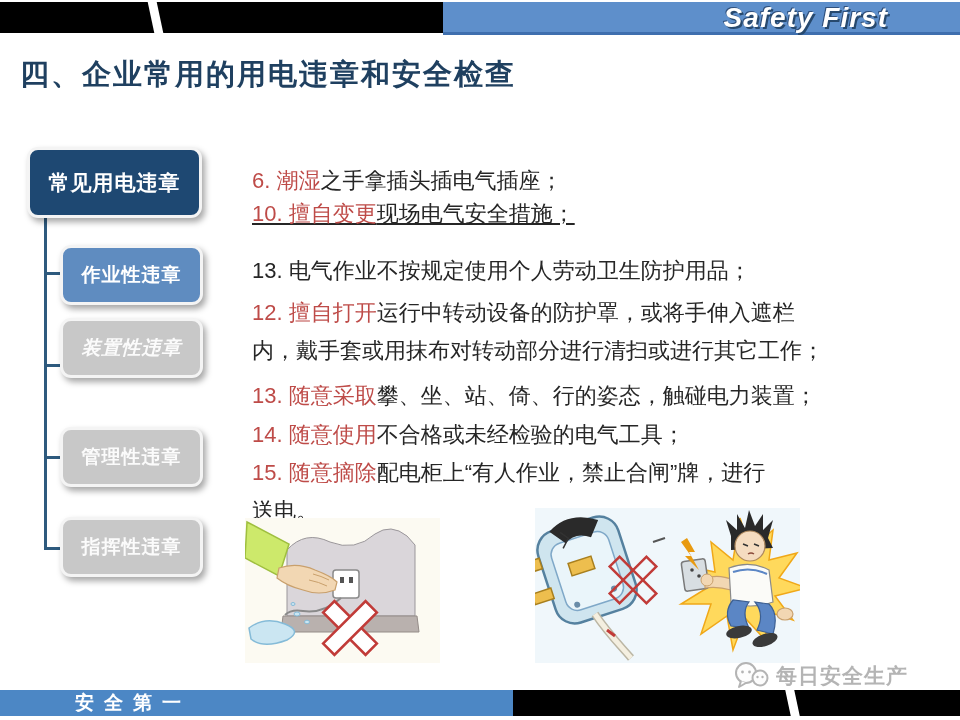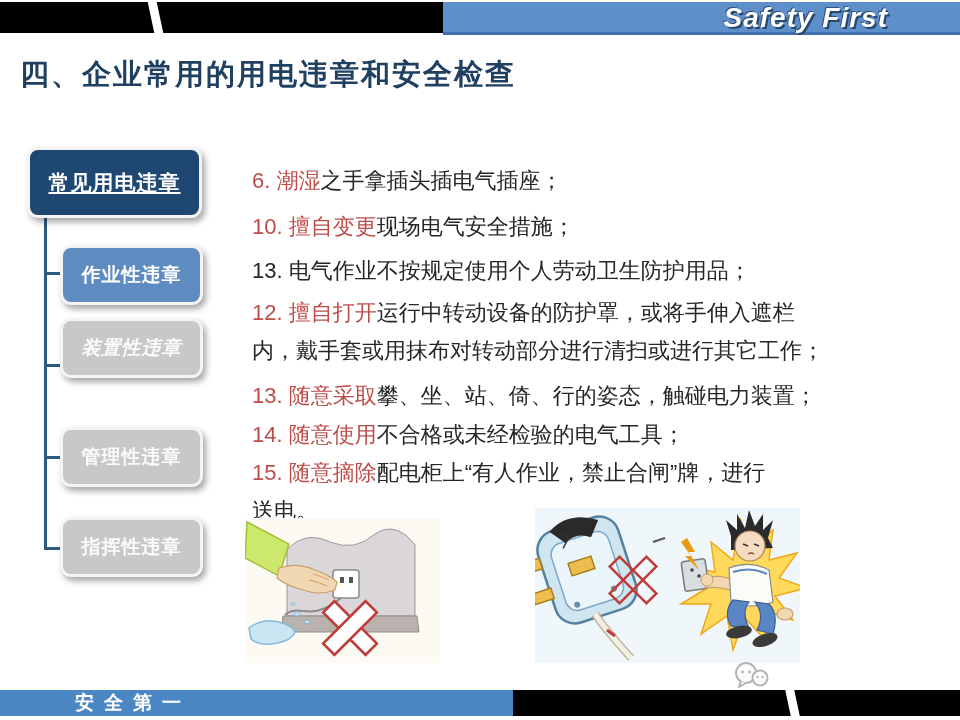--- a/index.html
+++ b/index.html
@@ -26,34 +26,34 @@
   
   .conn-v{position:absolute;left:44px;top:218px;width:3px;height:332px;background:#2E5A7E;}
   .conn-h{position:absolute;left:44px;width:19px;height:3px;background:#2E5A7E;}
   .c1{top:272px;}.c2{top:364px;}.c3{top:456px;}.c4{top:547px;}
   .node{
     position:absolute;display:flex;align-items:center;justify-content:center;
     border:3px solid #F4F4F4;border-radius:11px;
     box-shadow:3px 4px 6px rgba(0,0,0,.35);
     color:#fff;font-weight:bold;
   }
-  .node-root{left:27px;top:147px;width:169px;height:65px;background:#1E4872;font-size:21px;letter-spacing:1px;text-decoration:underline;}
+  .node-root{left:27px;top:147px;width:169px;height:65px;background:#1E4872;font-size:21px;letter-spacing:1px;}
   .node-child{left:60px;width:137px;height:54px;font-size:19px;letter-spacing:1px;}
   .n-blue{background:#5F8CC0;text-align:center;}
   .n-gray{background:#C8C8C8;color:#FBFBFB;}
   .nc1{top:245px;}.nc2{top:318px;font-style:italic;}.nc3{top:427px;}.nc4{top:517px;}
   
   .vlist{position:absolute;left:252px;top:162px;width:600px;}
   .vitem{
     position:absolute;left:0;width:600px;
     font-size:22px;line-height:38px;color:#262626;
     white-space:pre-wrap;
   }
   .vitem .red{color:#BE4B48;}
-  .v1{top:0;}.v2{top:46px;}.v3{top:90px;}.v4{top:132px;}.v5{top:215px;}.v6{top:254px;}.v7{top:292px;}
+  .v1{top:0;}.v2{top:33px;text-decoration:underline;}.v3{top:90px;}.v4{top:132px;}.v5{top:215px;}.v6{top:254px;}.v7{top:292px;}
   
   .illu{position:absolute;}
   .illu-left{left:245px;top:518px;width:195px;height:145px;}
   .illu-right{left:535px;top:508px;width:265px;height:155px;}
   
   .watermark{
     position:absolute;left:733px;top:661px;height:30px;
     display:flex;align-items:center;gap:5px;
     color:#ACACAC;font-size:21px;font-weight:bold;letter-spacing:1px;
     opacity:.9;
@@ -182,18 +182,19 @@
 <div class="watermark">
   <svg width="38" height="30" viewBox="0 0 38 30">
     <circle cx="13" cy="12" r="10" fill="#FDFDFD" stroke="#ACACAC" stroke-width="2"></circle>
     <path d="M8,20 L6,26 L13,22" fill="#FDFDFD" stroke="#ACACAC" stroke-width="2" stroke-linejoin="round"></path>
     <circle cx="9.5" cy="11" r="1.4" fill="#ACACAC"></circle>
     <circle cx="16.5" cy="11" r="1.4" fill="#ACACAC"></circle>
     <circle cx="27" cy="17" r="7.5" fill="#FDFDFD" stroke="#ACACAC" stroke-width="2"></circle>
     <circle cx="24.5" cy="16" r="1.2" fill="#ACACAC"></circle>
     <circle cx="29.5" cy="16" r="1.2" fill="#ACACAC"></circle>
   </svg>
+  <span>每日安全生产</span>
 </div>
 
 <div class="ftr-blue"></div>
 <div class="ftr-black"></div>
 <div class="ftr-gap"></div>
 <div class="slogan">安全第一</div>
 
 </body></html>

